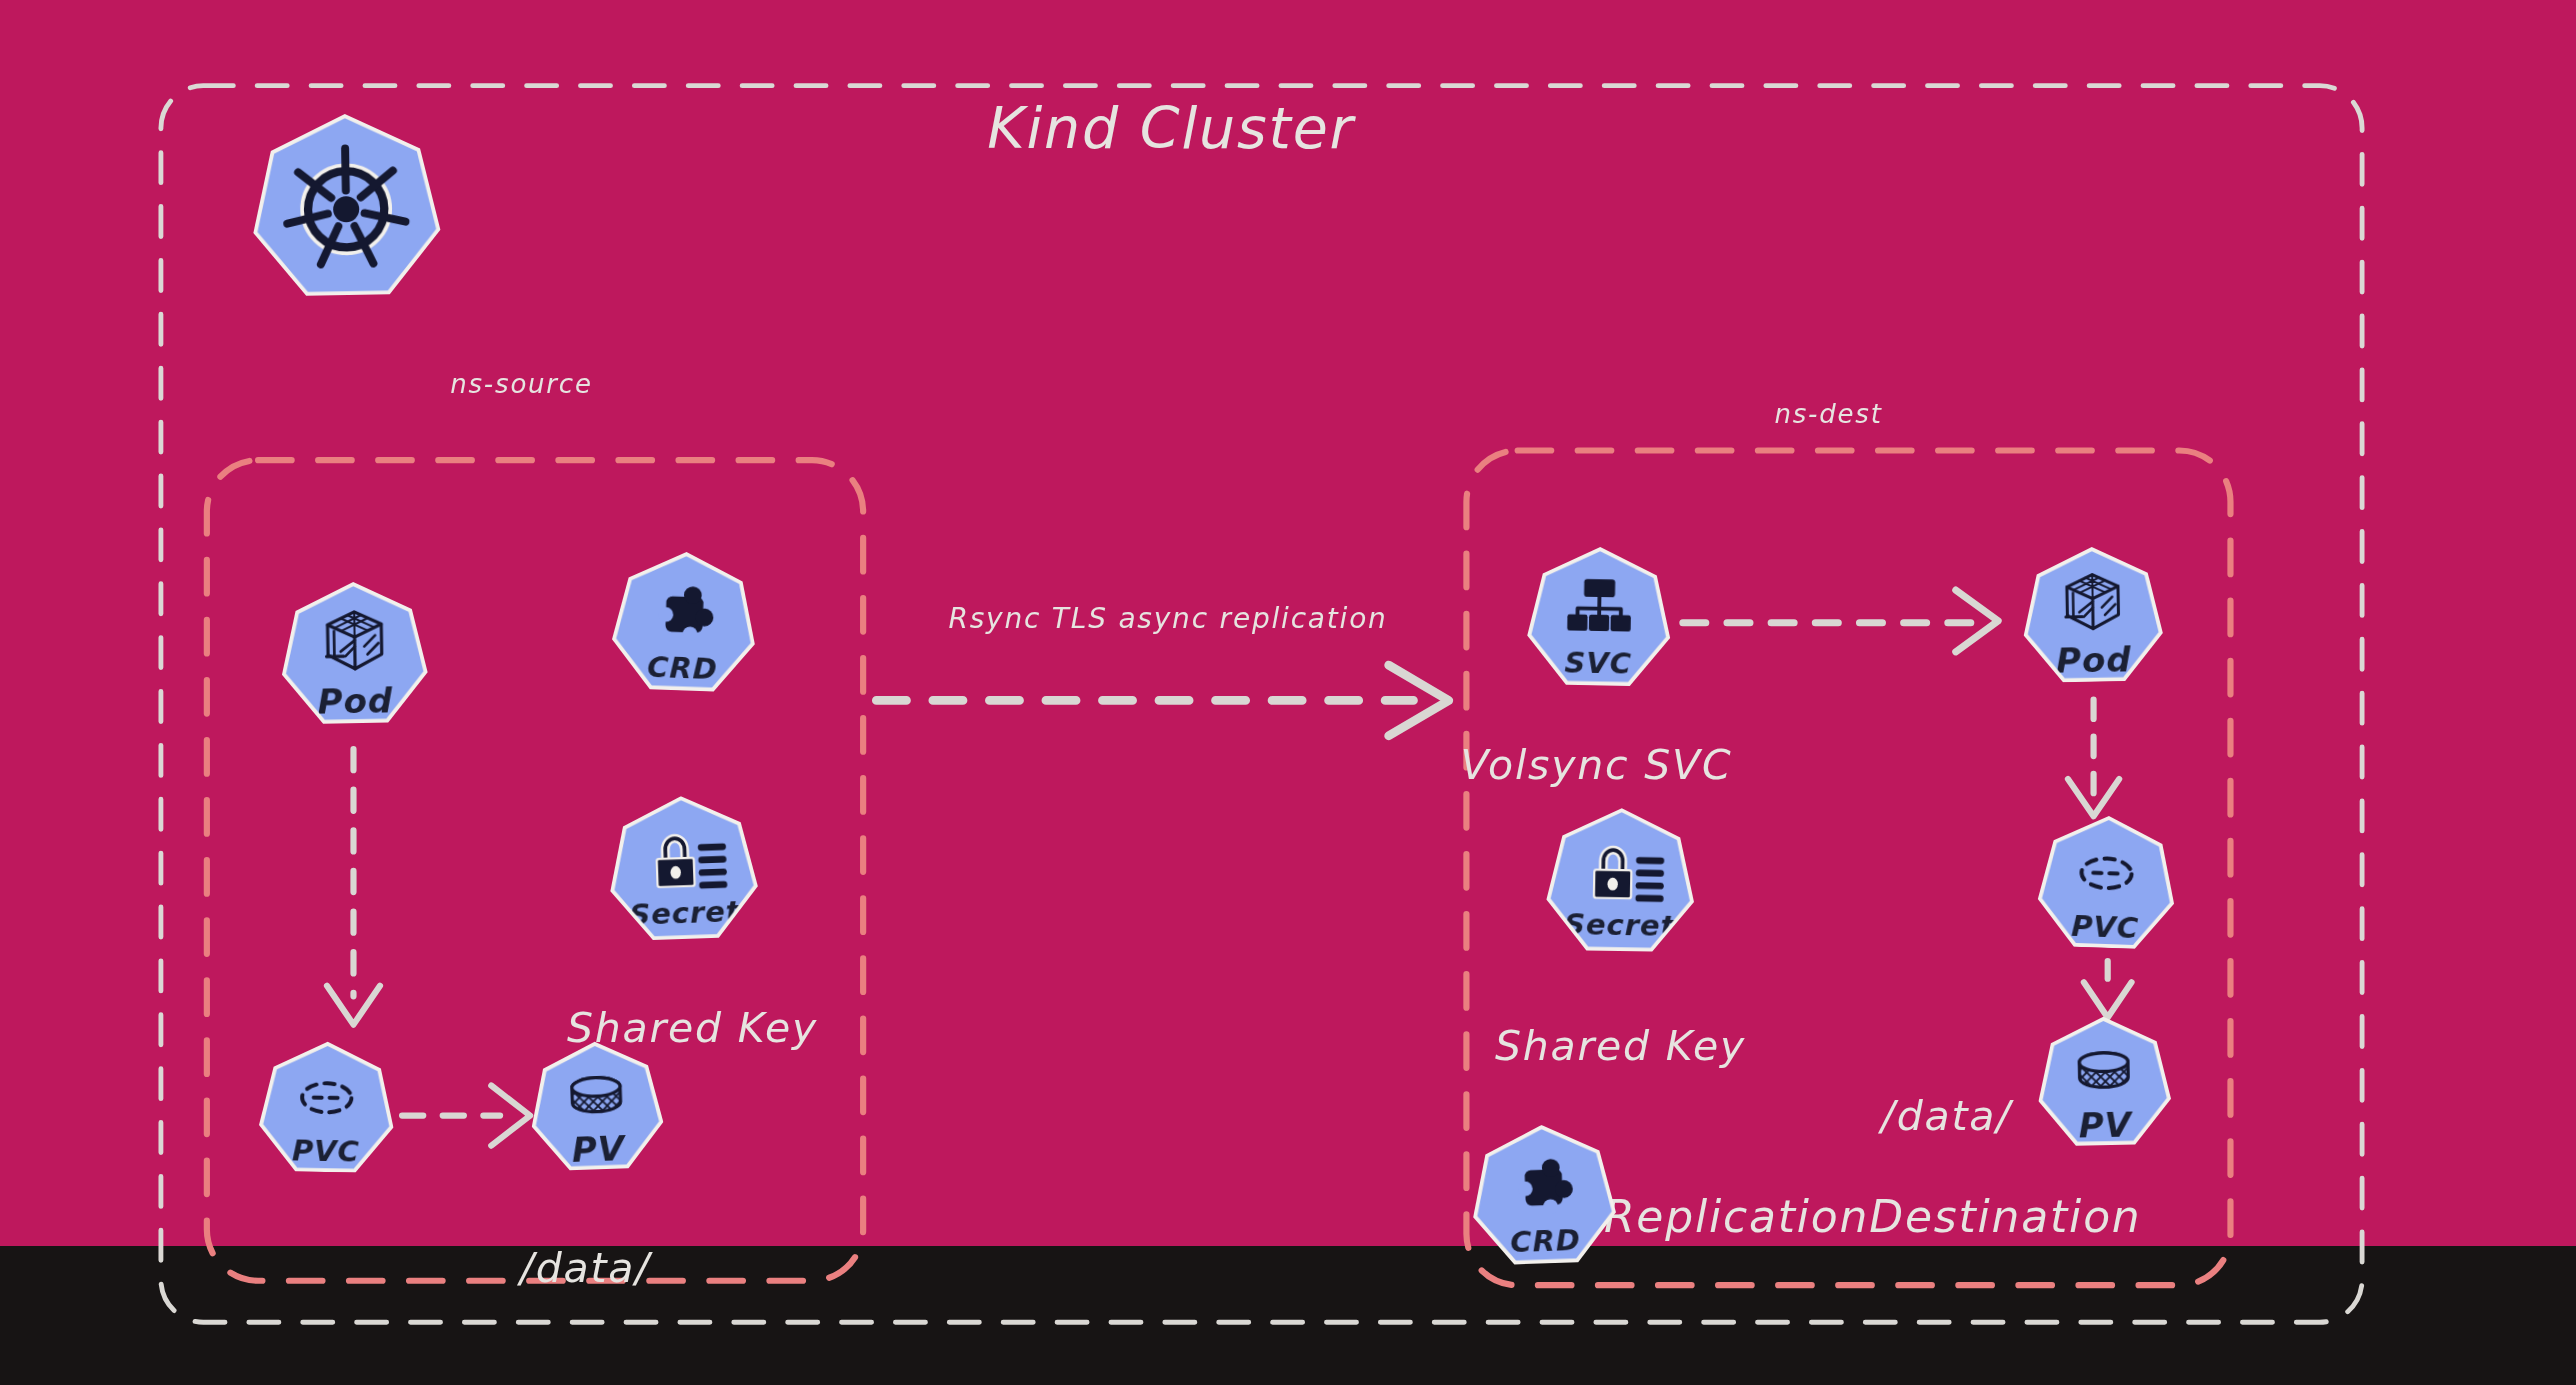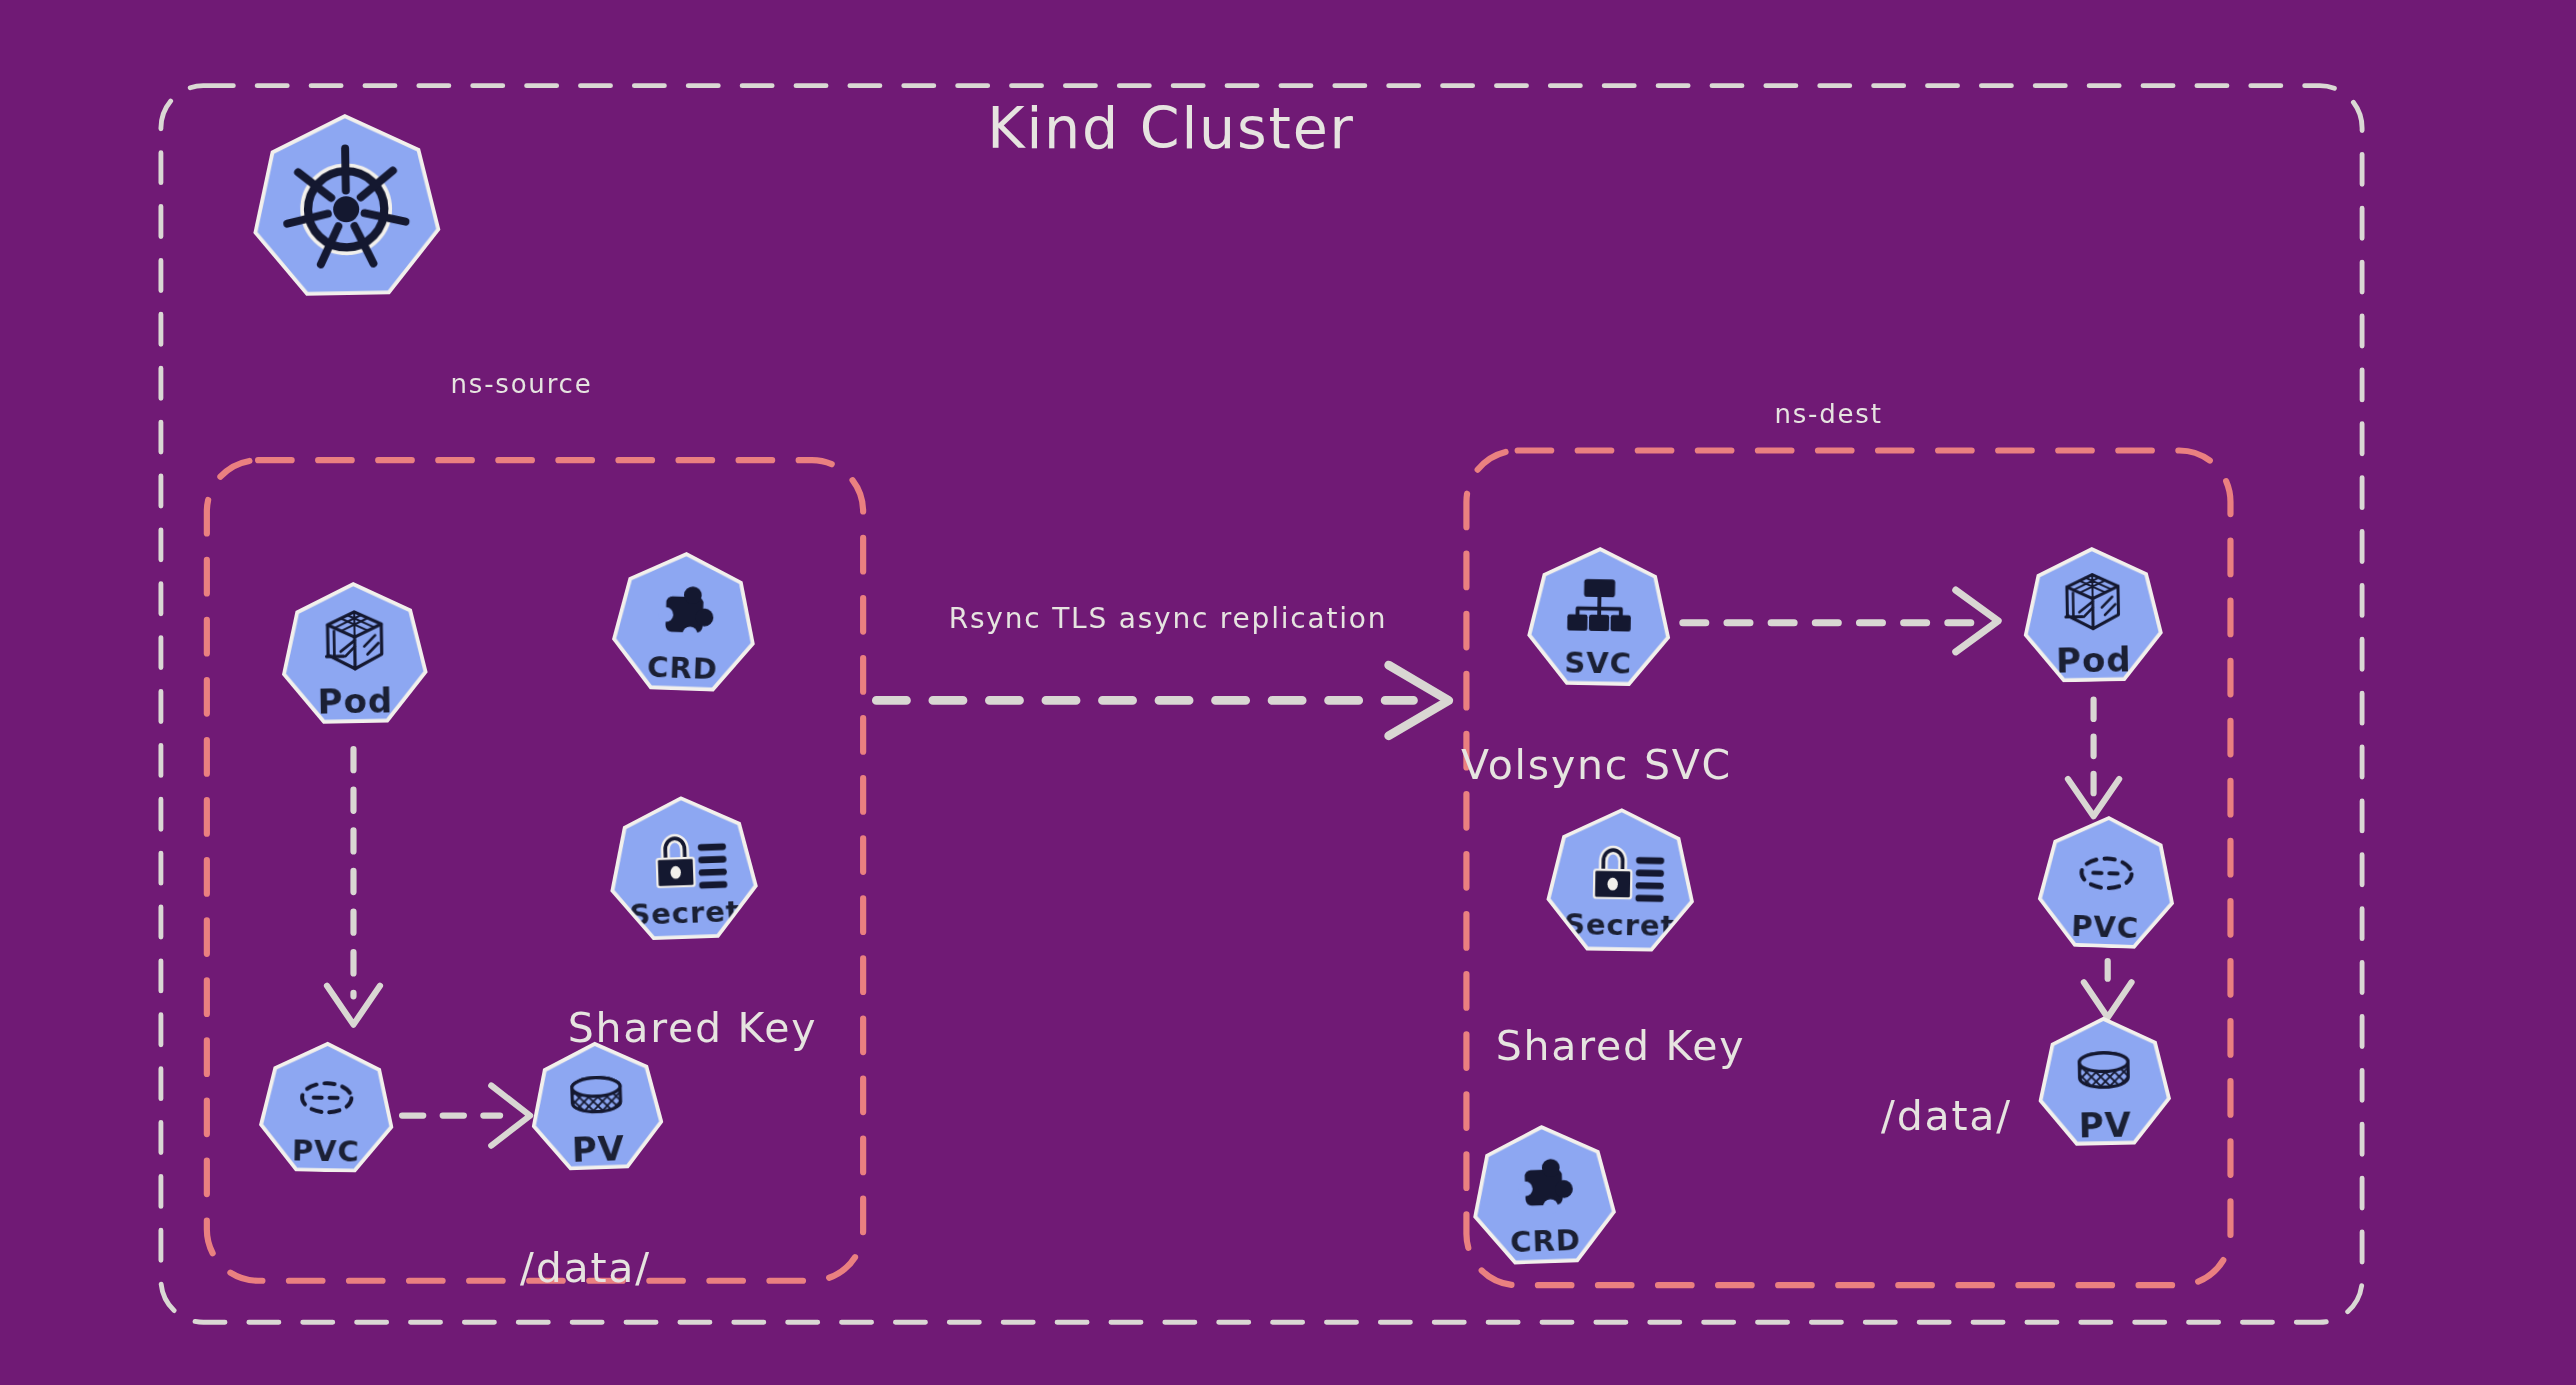--- a/index.html
+++ b/index.html
@@ -1,18 +1,18 @@
 <!DOCTYPE html>
 <html style="font-size:14px"><head>
 <meta charset="utf-8">
 <style>
   html,body{margin:0;padding:0;background:#171414;}
   body{width:2576px;height:1385px;overflow:hidden;
        font-family:"DejaVu Sans","Liberation Sans",sans-serif;}
-  .canvas{position:absolute;left:0;top:0;width:2576px;height:1385px;background:#701a75;}
+  .canvas{position:absolute;left:0;top:0;width:2576px;height:1246px;background:#be185d;font-style:italic;}
 
   svg.overlay{position:absolute;left:0;top:0;width:2576px;height:1385px;}
 
   
   .node{position:absolute;transform:rotate(var(--rot,0deg));}
   .hept-outline{
     width:100%;height:100%;background:#f2f0ec;position:relative;
     clip-path:polygon(50% 2%,87.5% 20%,97% 61%,71% 93%,29% 93%,3% 61%,12.5% 20%);
     filter:drop-shadow(2.7px 2.7px 0 rgba(0,0,0,.55));
   }
@@ -165,20 +165,21 @@
   <div class="txt t-cap2" style="left:516px;top:963px;width:353px;">Shared Key</div>
 
   <div class="txt t-cap2" style="left:453px;top:1203px;width:265px;">/data/</div>
 
   <div class="txt t-cap2" style="left:1420px;top:700px;width:353px;">Volsync SVC</div>
 
   <div class="txt t-cap2" style="left:1444px;top:981px;width:353px;">Shared Key</div>
 
   <div class="txt t-cap2" style="left:1814px;top:1051px;width:265px;">/data/</div>
 
+  <div class="txt t-cap" style="left:1604px;top:1191px;width:530px;">ReplicationDestination</div>
 
   <div class="node" style="left:247px;top:110px;width:199px;height:199px;--rot:-1deg">
     <div class="hept-outline">
       <div class="hept-fill">
         <svg class="node-icon big" viewBox="0 0 100 100">
             <use href="#icon-wheel"></use>
           </svg>
       </div>
     </div>
   </div>

